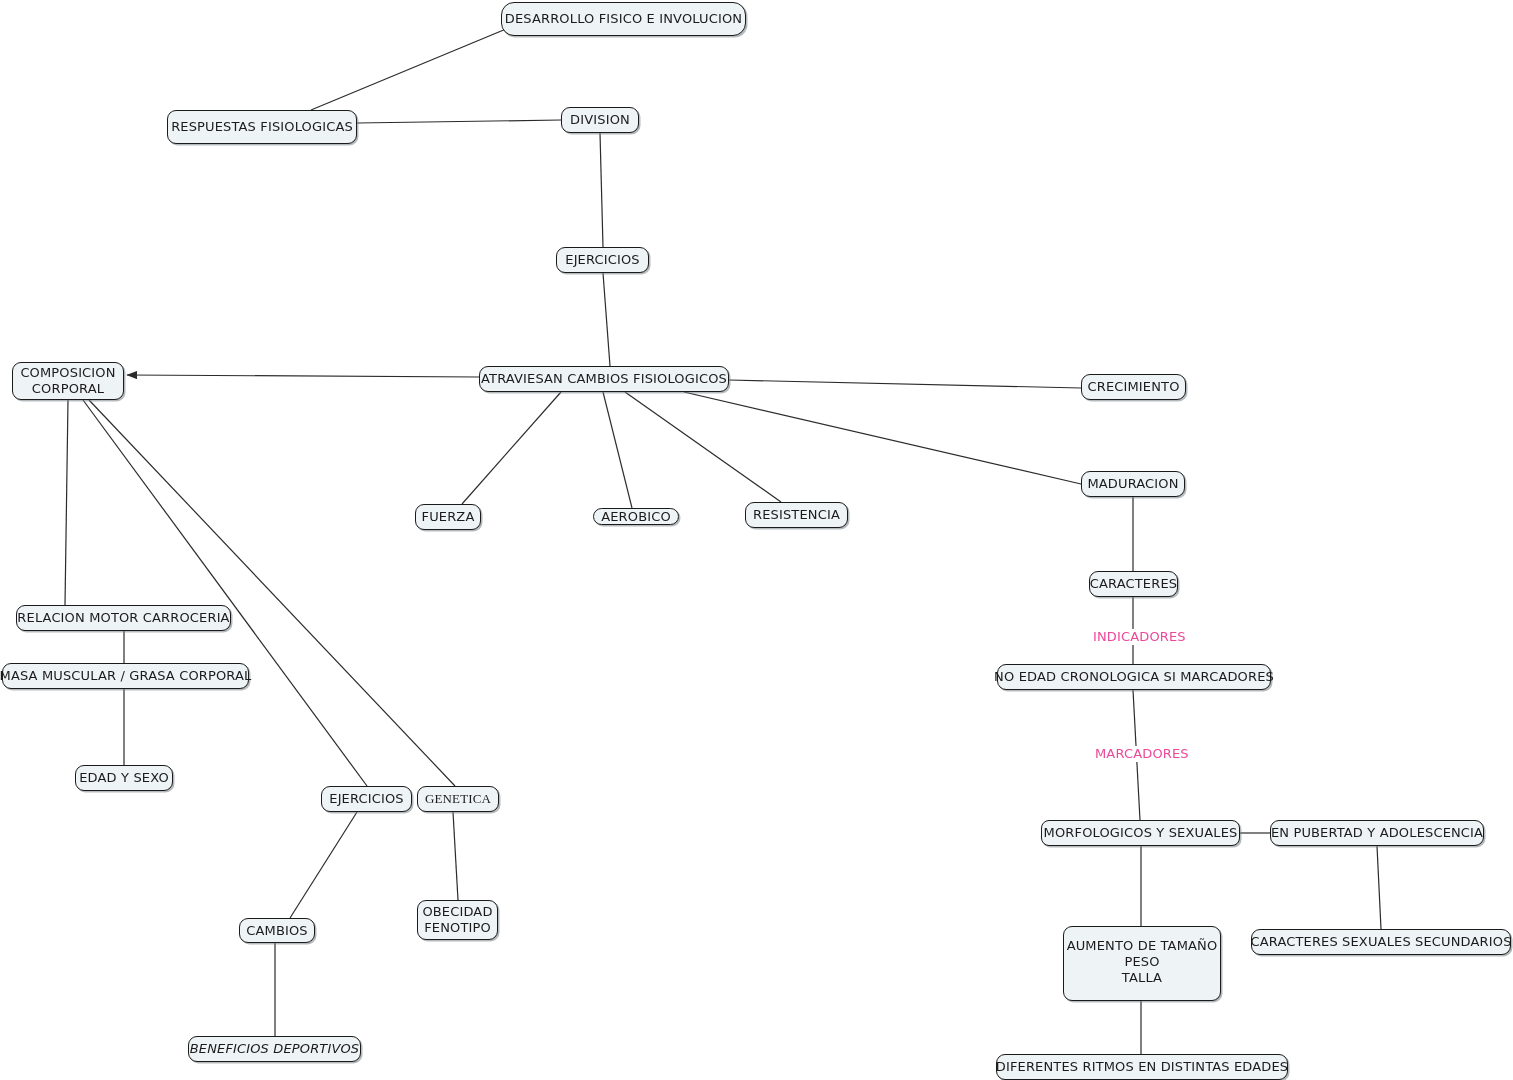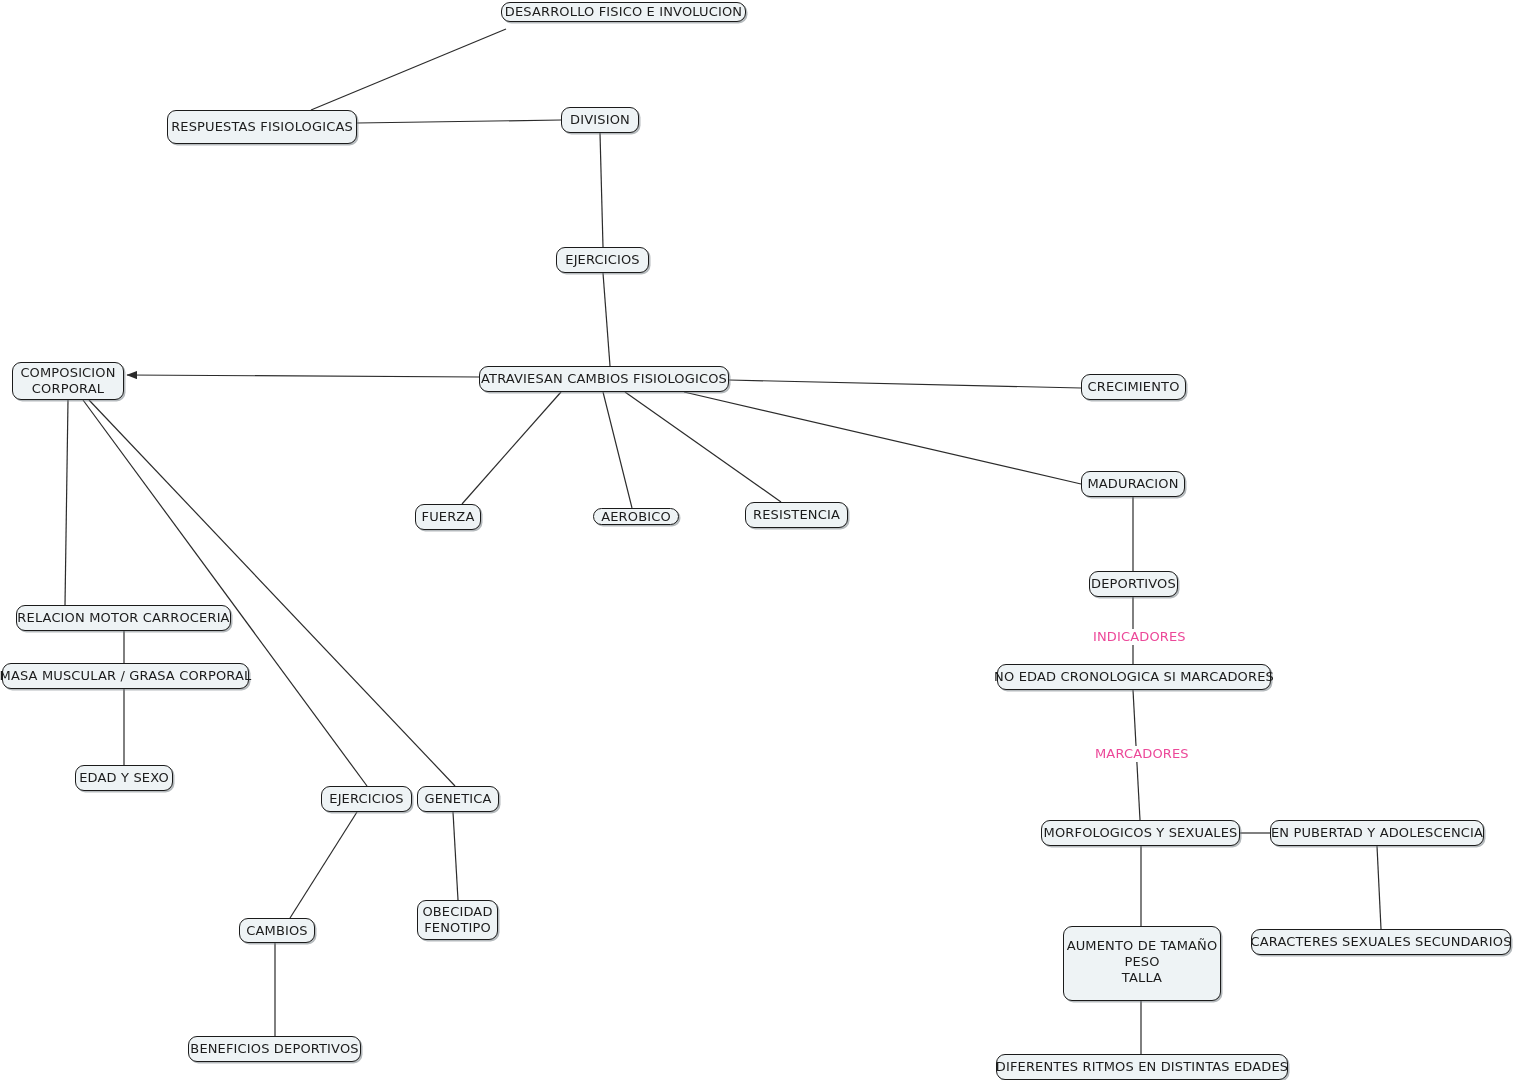--- a/index.html
+++ b/index.html
@@ -93,48 +93,48 @@
         <path d="M 1133 497 L 1133 571" fill="none" stroke="#2b2b2b" stroke-width="1.2"></path>
         <path d="M 1133 597 L 1133 664" fill="none" stroke="#2b2b2b" stroke-width="1.2"></path>
         <path d="M 1133 690 L 1140 820" fill="none" stroke="#2b2b2b" stroke-width="1.2"></path>
         <path d="M 1240 833 L 1270 833" fill="none" stroke="#2b2b2b" stroke-width="1.2"></path>
         <path d="M 1141 846 L 1141 926" fill="none" stroke="#2b2b2b" stroke-width="1.2"></path>
         <path d="M 1377 846 L 1381 929" fill="none" stroke="#2b2b2b" stroke-width="1.2"></path>
         <path d="M 1141 1001 L 1141 1054" fill="none" stroke="#2b2b2b" stroke-width="1.2"></path>
       </g>
   </svg>
   <div id="nodes-group">
-      <div class="node" style="left: 501px; top: 2px; width: 245px; height: 20px;">DESARROLLO FISICO E INVOLUCION</div>
+      <div class="node" style="left: 501px; top: 2px; width: 245px; height: 34px; border-radius: 13px;">DESARROLLO FISICO E INVOLUCION</div>
       <div class="node" style="left: 167px; top: 110px; width: 190px; height: 34px;">RESPUESTAS FISIOLOGICAS</div>
       <div class="node" style="left: 561px; top: 107px; width: 78px; height: 26px;">DIVISION</div>
       <div class="node" style="left: 556px; top: 247px; width: 93px; height: 26px;">EJERCICIOS</div>
       <div class="node" style="left: 12px; top: 362px; width: 112px; height: 38px;">COMPOSICION
 CORPORAL</div>
       <div class="node" style="left: 479px; top: 366px; width: 250px; height: 26px;">ATRAVIESAN CAMBIOS FISIOLOGICOS</div>
       <div class="node" style="left: 1081px; top: 374px; width: 105px; height: 26px;">CRECIMIENTO</div>
       <div class="node" style="left: 1081px; top: 471px; width: 104px; height: 26px;">MADURACION</div>
       <div class="node" style="left: 415px; top: 504px; width: 66px; height: 26px;">FUERZA</div>
       <div class="node" style="left: 593px; top: 508px; width: 86px; height: 17px;">AEROBICO</div>
       <div class="node" style="left: 745px; top: 502px; width: 103px; height: 26px;">RESISTENCIA</div>
-      <div class="node" style="left: 1089px; top: 571px; width: 89px; height: 26px;">DEPORTIVOS</div>
+      <div class="node" style="left: 1089px; top: 571px; width: 89px; height: 26px;">CARACTERES</div>
       <div class="node" style="left: 16px; top: 605px; width: 215px; height: 26px;">RELACION MOTOR CARROCERIA</div>
       <div class="node" style="left: 2px; top: 663px; width: 247px; height: 26px;">MASA MUSCULAR / GRASA CORPORAL</div>
       <div class="node" style="left: 997px; top: 664px; width: 274px; height: 26px;">NO EDAD CRONOLOGICA SI MARCADORES</div>
       <div class="node" style="left: 75px; top: 765px; width: 98px; height: 26px;">EDAD Y SEXO</div>
       <div class="node" style="left: 321px; top: 786px; width: 91px; height: 26px;">EJERCICIOS</div>
-      <div class="node" style="left: 417px; top: 786px; width: 82px; height: 26px;">GENETICA</div>
-      <div class="node" style="left: 1041px; top: 820px; width: 199px; height: 26px;">MORFOLOGICOS Y SEXUALES</div>
+      <div class="node" style="left: 417px; top: 786px; width: 82px; height: 26px; font-family: Liberation Serif, serif;">GENETICA</div>
+      <div class="node" style="left: 1041px; top: 820px; width: 199px; height: 26px; border-radius: 8px;">MORFOLOGICOS Y SEXUALES</div>
       <div class="node" style="left: 1270px; top: 820px; width: 214px; height: 26px;">EN PUBERTAD Y ADOLESCENCIA</div>
       <div class="node" style="left: 417px; top: 900px; width: 81px; height: 40px;">OBECIDAD
 FENOTIPO</div>
       <div class="node" style="left: 239px; top: 918px; width: 76px; height: 25px;">CAMBIOS</div>
       <div class="node" style="left: 1251px; top: 929px; width: 260px; height: 26px;">CARACTERES SEXUALES SECUNDARIOS</div>
       <div class="node tall" style="left: 1063px; top: 926px; width: 158px; height: 75px;">AUMENTO DE TAMAÑO
 PESO
 TALLA</div>
-      <div class="node" style="left: 188px; top: 1036px; width: 173px; height: 26px;">BENEFICIOS DEPORTIVOS</div>
+      <div class="node" style="left: 188px; top: 1036px; width: 173px; height: 26px; font-style: italic;">BENEFICIOS DEPORTIVOS</div>
       <div class="node" style="left: 996px; top: 1054px; width: 292px; height: 26px;">DIFERENTES RITMOS EN DISTINTAS EDADES</div>
     </div>
   <div id="edge-labels-group">
       <div class="edge-label" style="left: 1089px; top: 629px;">INDICADORES</div>
       <div class="edge-label" style="left: 1091px; top: 746px;">MARCADORES</div>
     </div>
 </div>
 
 </body></html>

